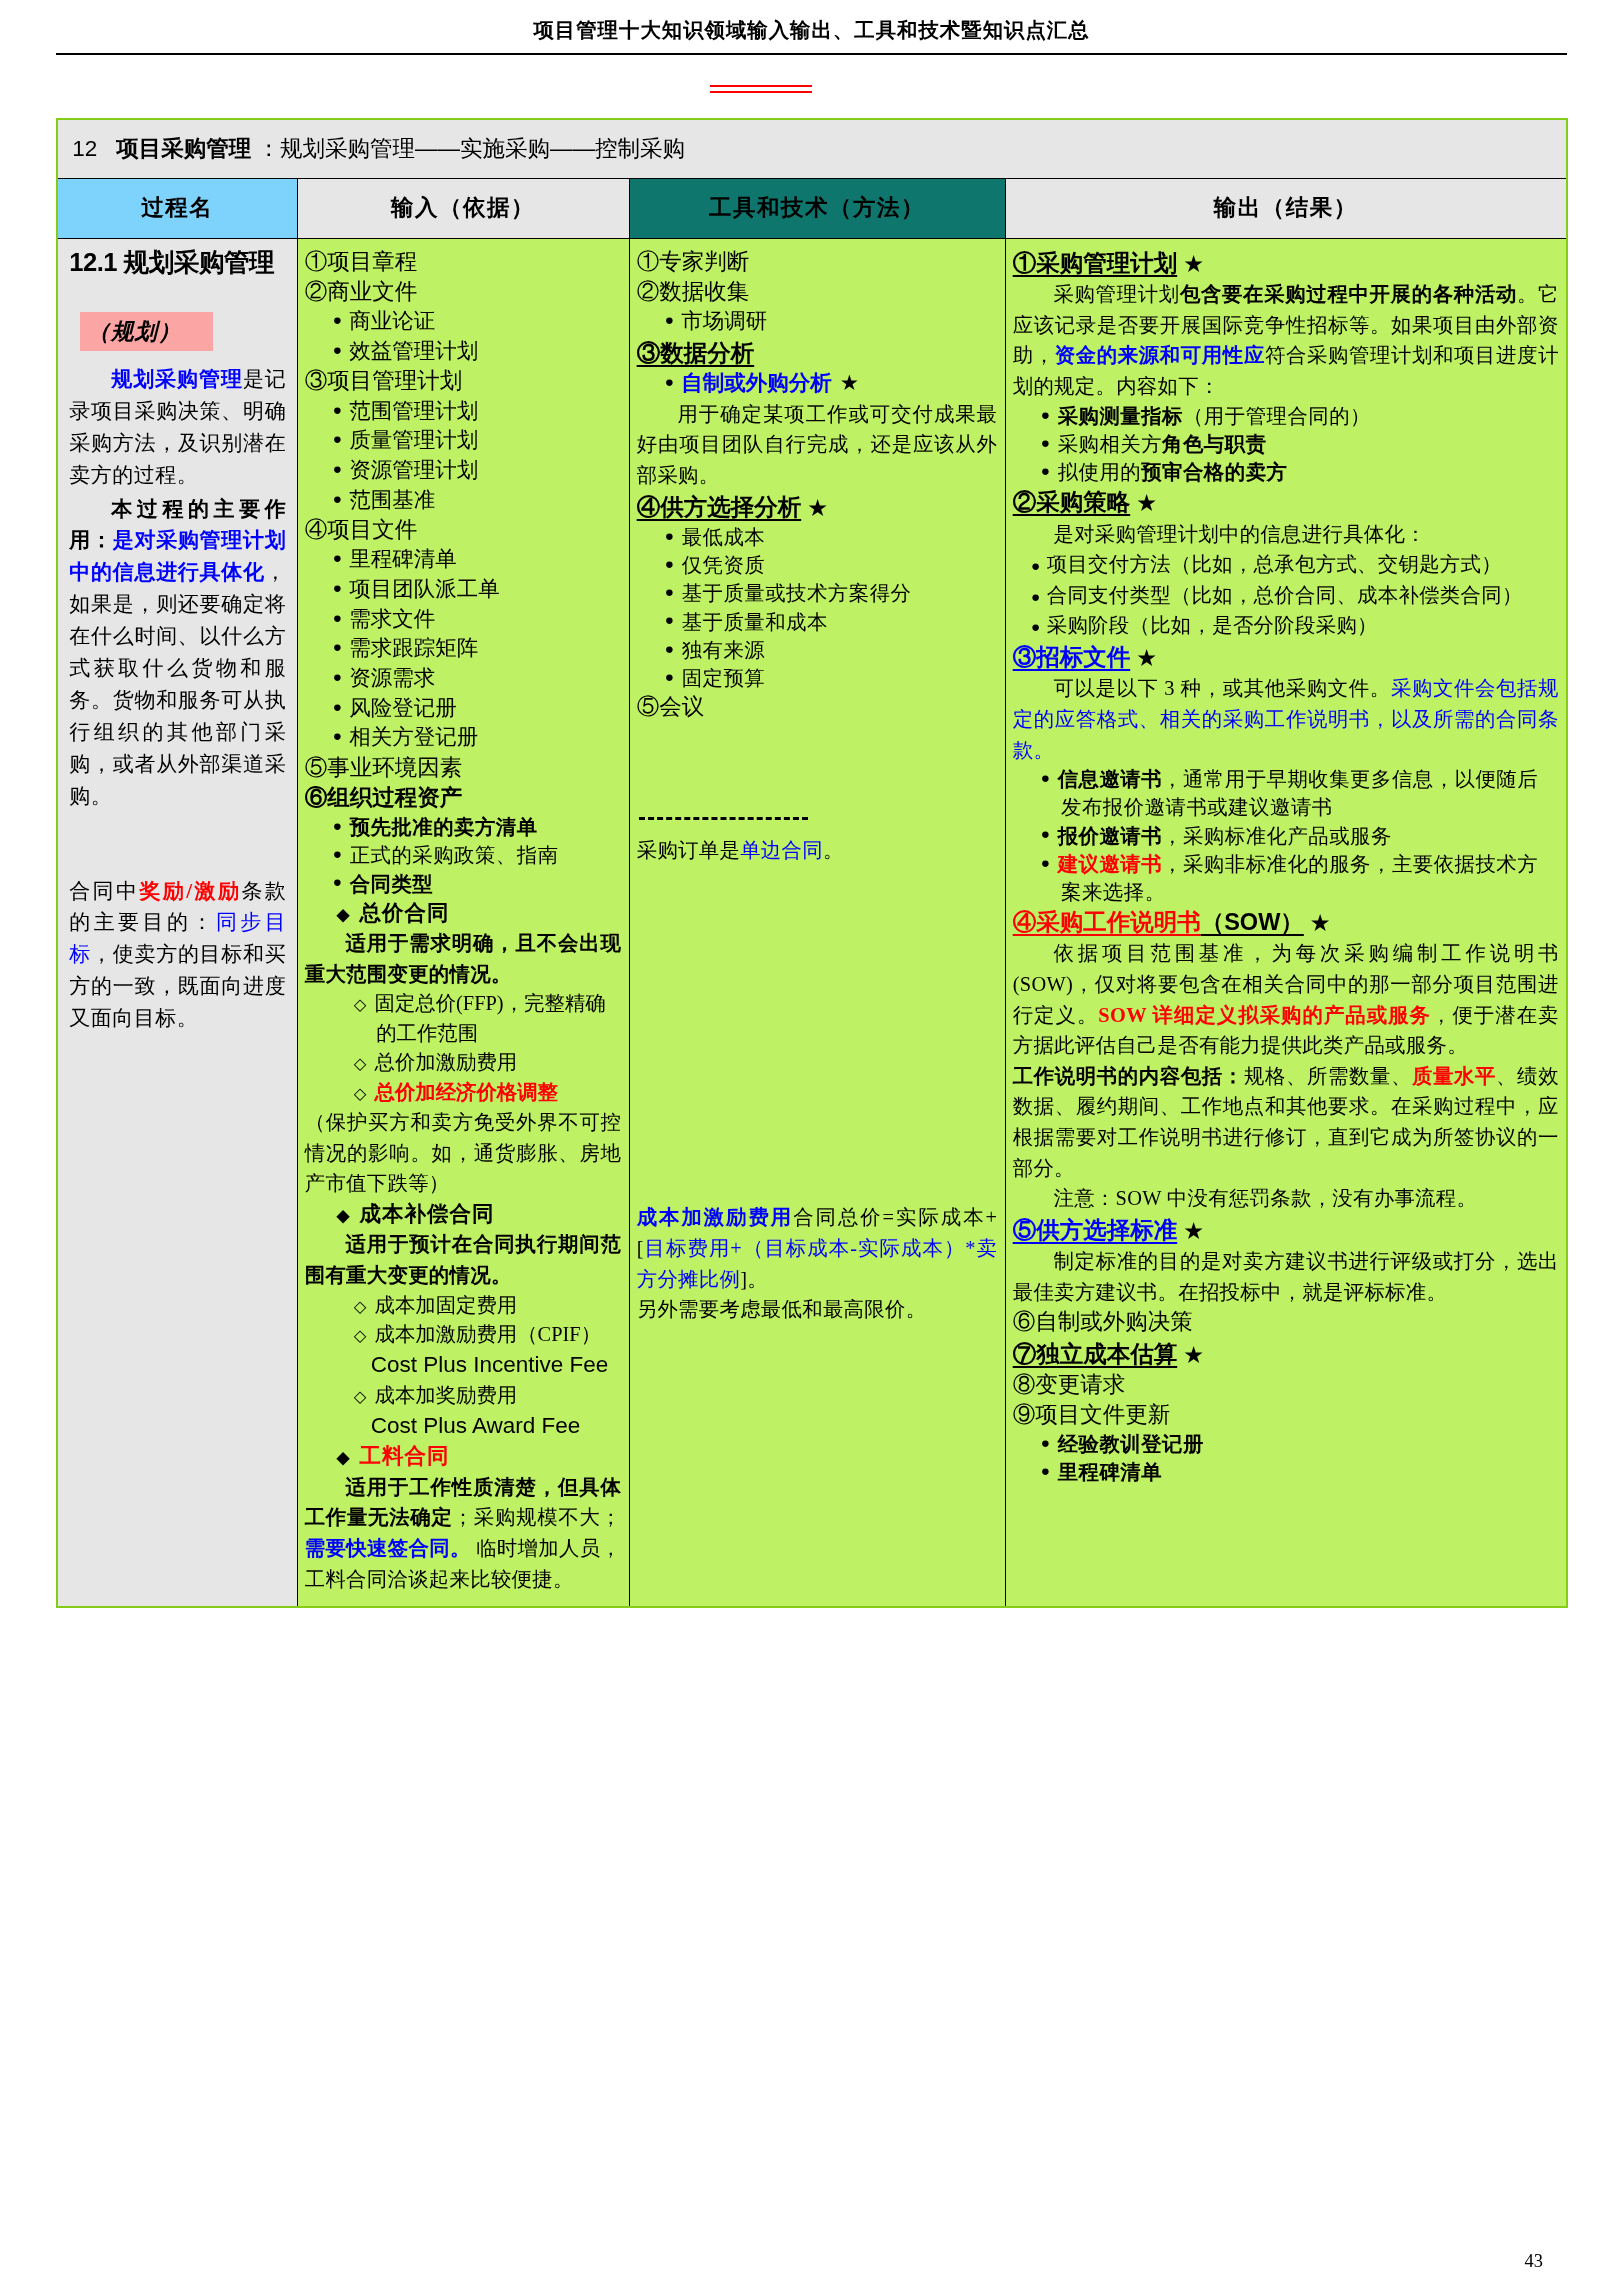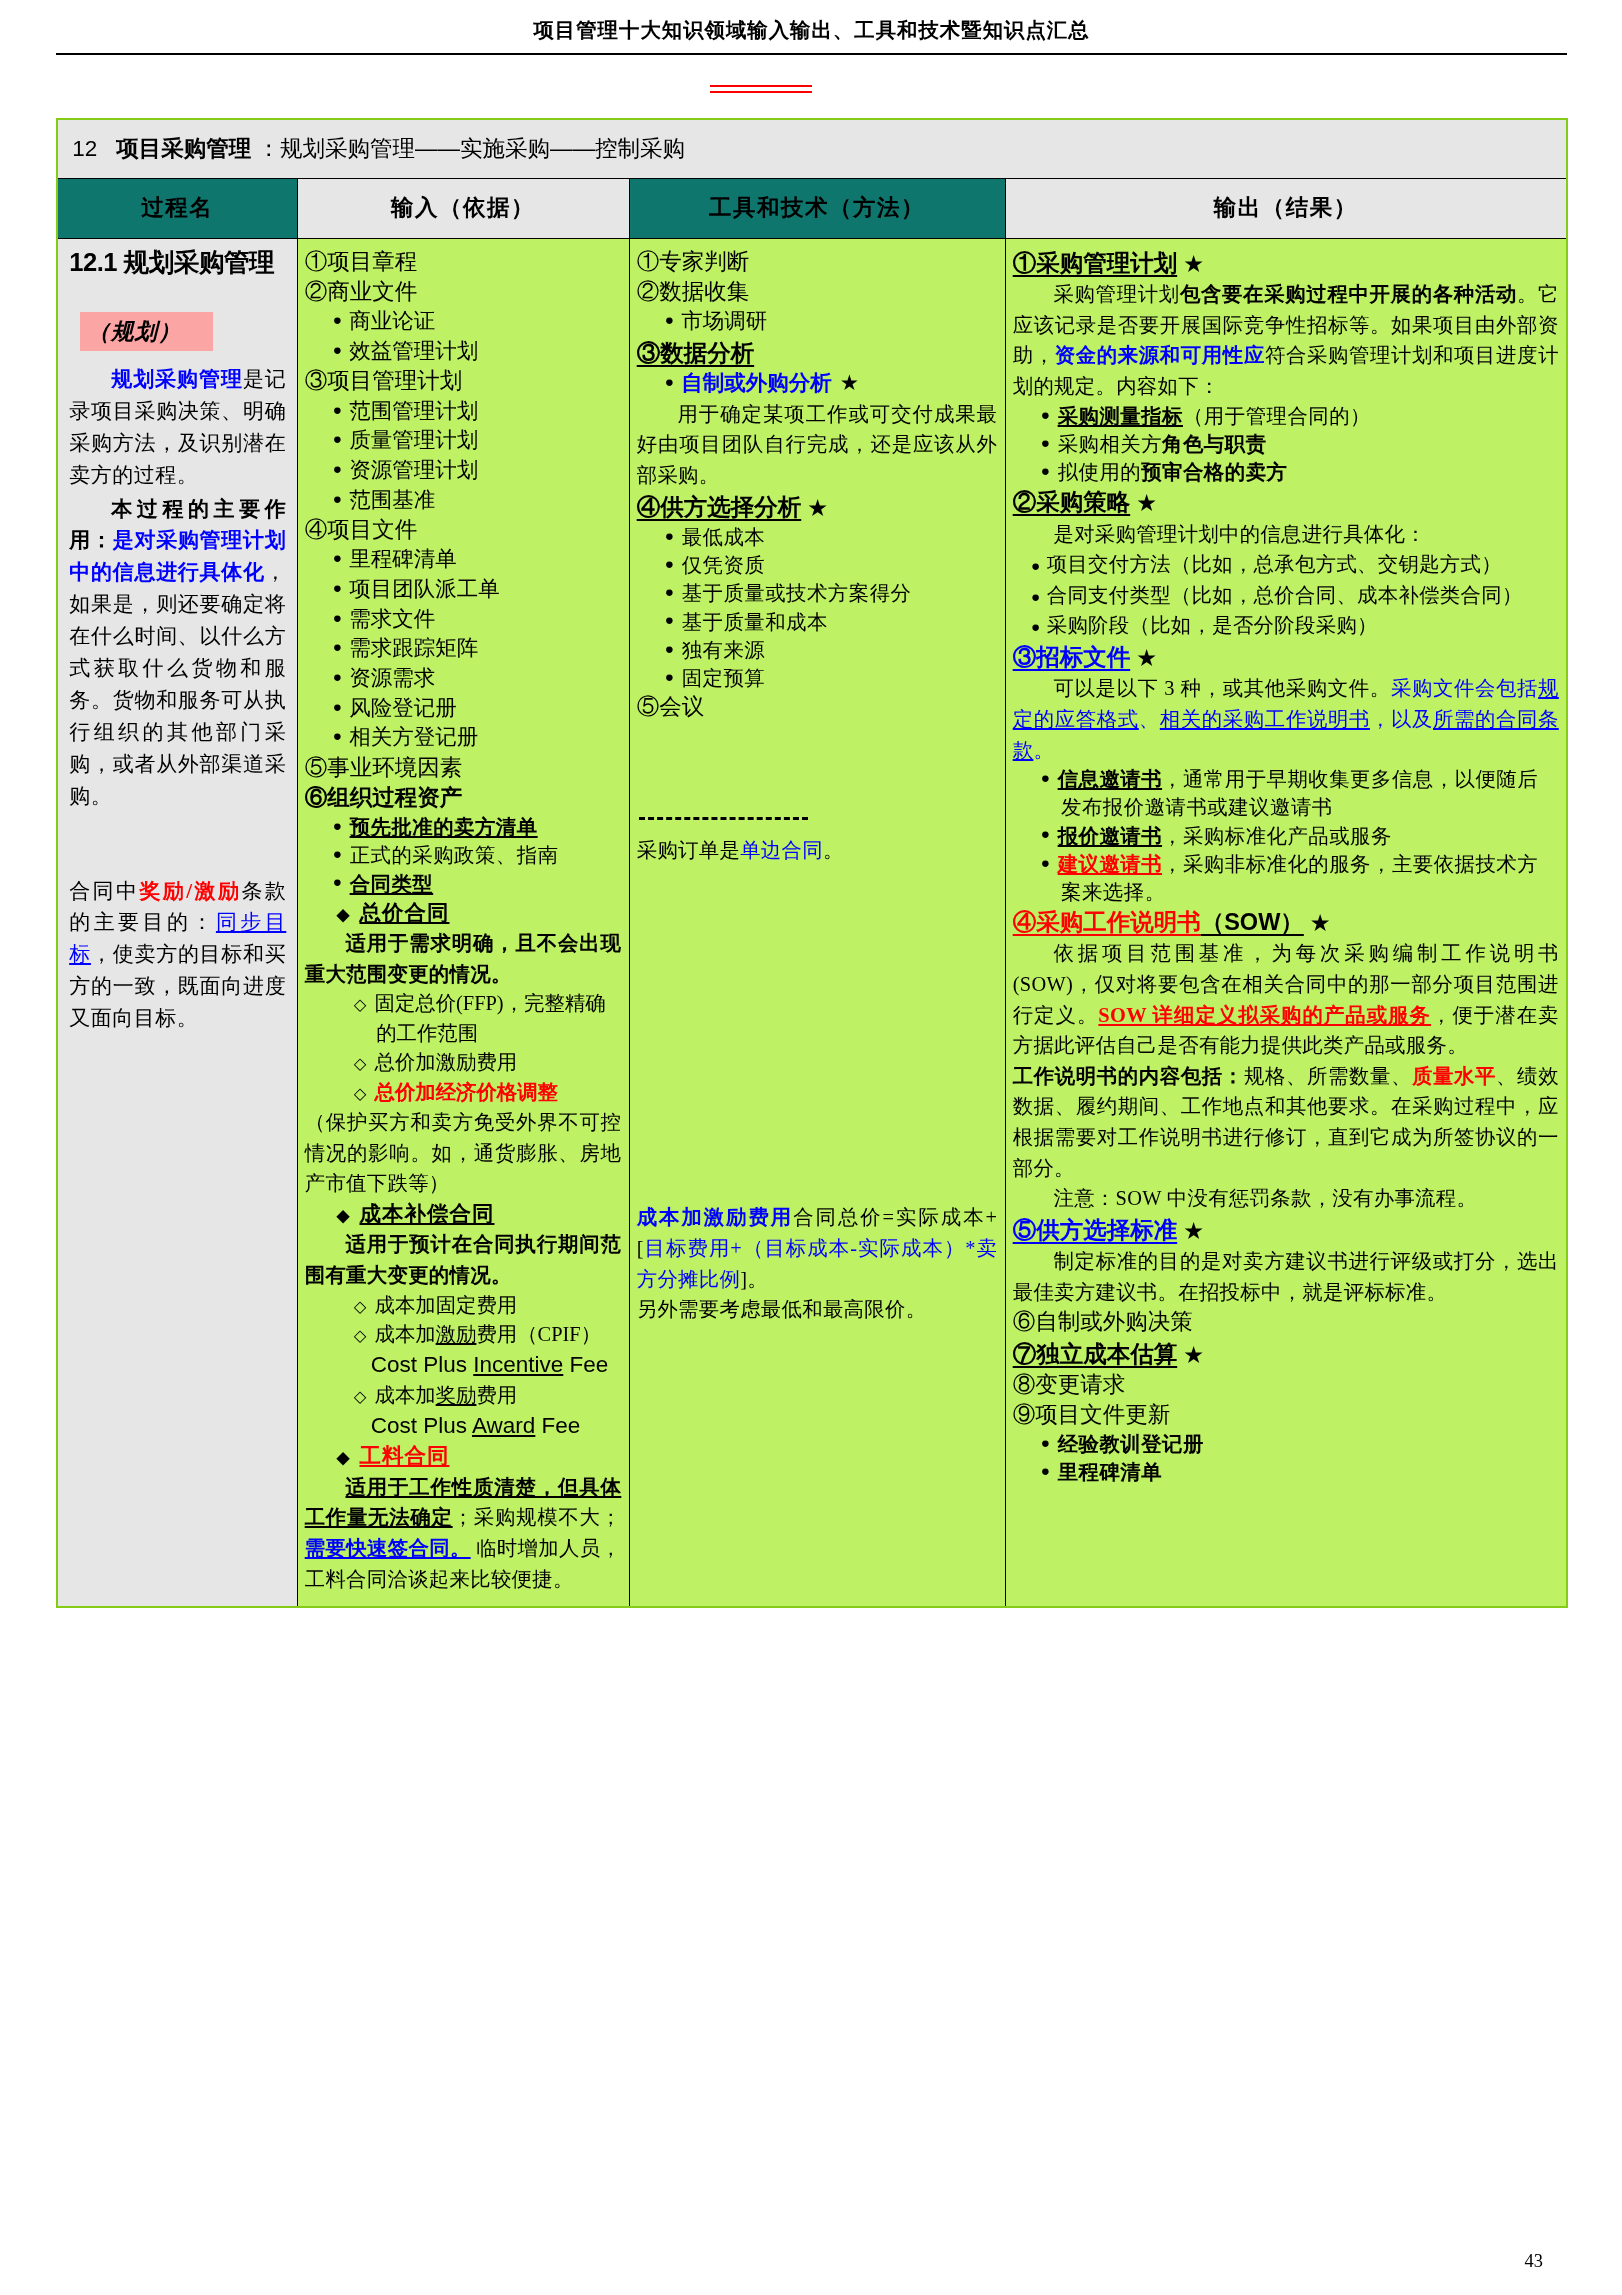--- a/index.html
+++ b/index.html
@@ -150,21 +150,21 @@
     margin: 0 0 2px 0;
     color: #000;
     letter-spacing: 0.5px;
   }
   .p1.indent { text-indent: 2em; }
   .gap-lg { height: 61px; }
 
   .blue   { color: #0000ff; }
   .red    { color: #ff0000; }
   .bold   { font-weight: 700; }
-  .uline  { text-decoration: underline; text-underline-offset: 2px; }
+  .uline  { text-underline-offset: 2px; }
 
   .item-num {
     font-family: "Liberation Sans", sans-serif;
     font-size: 22.5px;
     line-height: 1.34;
     color: #000;
     margin: 0;
     white-space: nowrap;
   }
   .item-num.strong { font-weight: 700; }
@@ -290,21 +290,21 @@
       <tr>
         <td class="banner-cell" colspan="4">
           <span class="b-num">12</span>
           <span>&nbsp;</span>
           <span class="b-strong">项目采购管理</span>
           <span>：规划采购管理——实施采购——控制采购</span>
         </td>
       </tr>
 
       <tr>
-        <td style="background:#0f766e;text-align:center;font-family:'Liberation Sans',sans-serif;font-weight:700;font-size:22.5px;padding:13.3px 0 14.3px 0;letter-spacing:1.5px;">过程名</td>
+        <td style="background:#7dd3fc;text-align:center;font-family:'Liberation Sans',sans-serif;font-weight:700;font-size:22.5px;padding:13.3px 0 14.3px 0;letter-spacing:1.5px;">过程名</td>
         <td style="background:#e6e6e6;text-align:center;font-family:'Liberation Sans',sans-serif;font-weight:700;font-size:22.5px;padding:13.3px 0 14.3px 0;letter-spacing:1.5px;">输入（依据）</td>
         <td style="background:#0f766e;text-align:center;font-family:'Liberation Sans',sans-serif;font-weight:700;font-size:22.5px;padding:13.3px 0 14.3px 0;letter-spacing:1.5px;">工具和技术（方法）</td>
         <td style="background:#e6e6e6;text-align:center;font-family:'Liberation Sans',sans-serif;font-weight:700;font-size:22.5px;padding:13.3px 0 14.3px 0;letter-spacing:1.5px;">输出（结果）</td>
       </tr>
 
       <tr>
 
         <td class="col1">
           <div class="proc-title">12.1 规划采购管理</div>
           <div class="phase-badge">（规划）</div>

